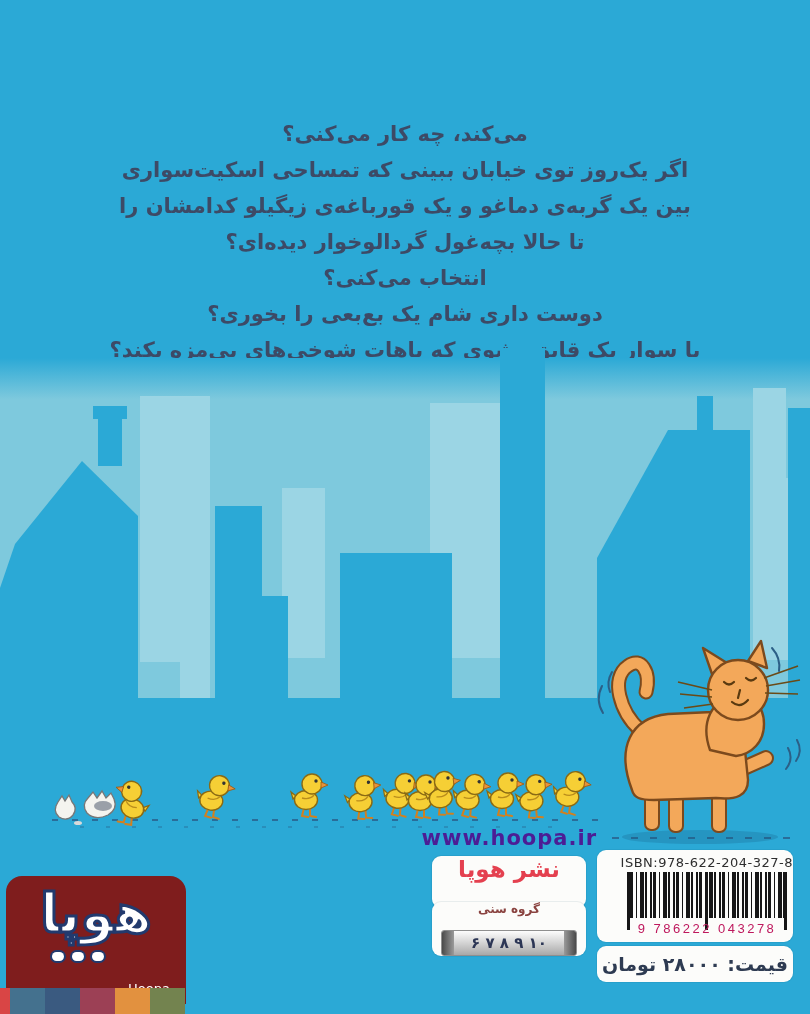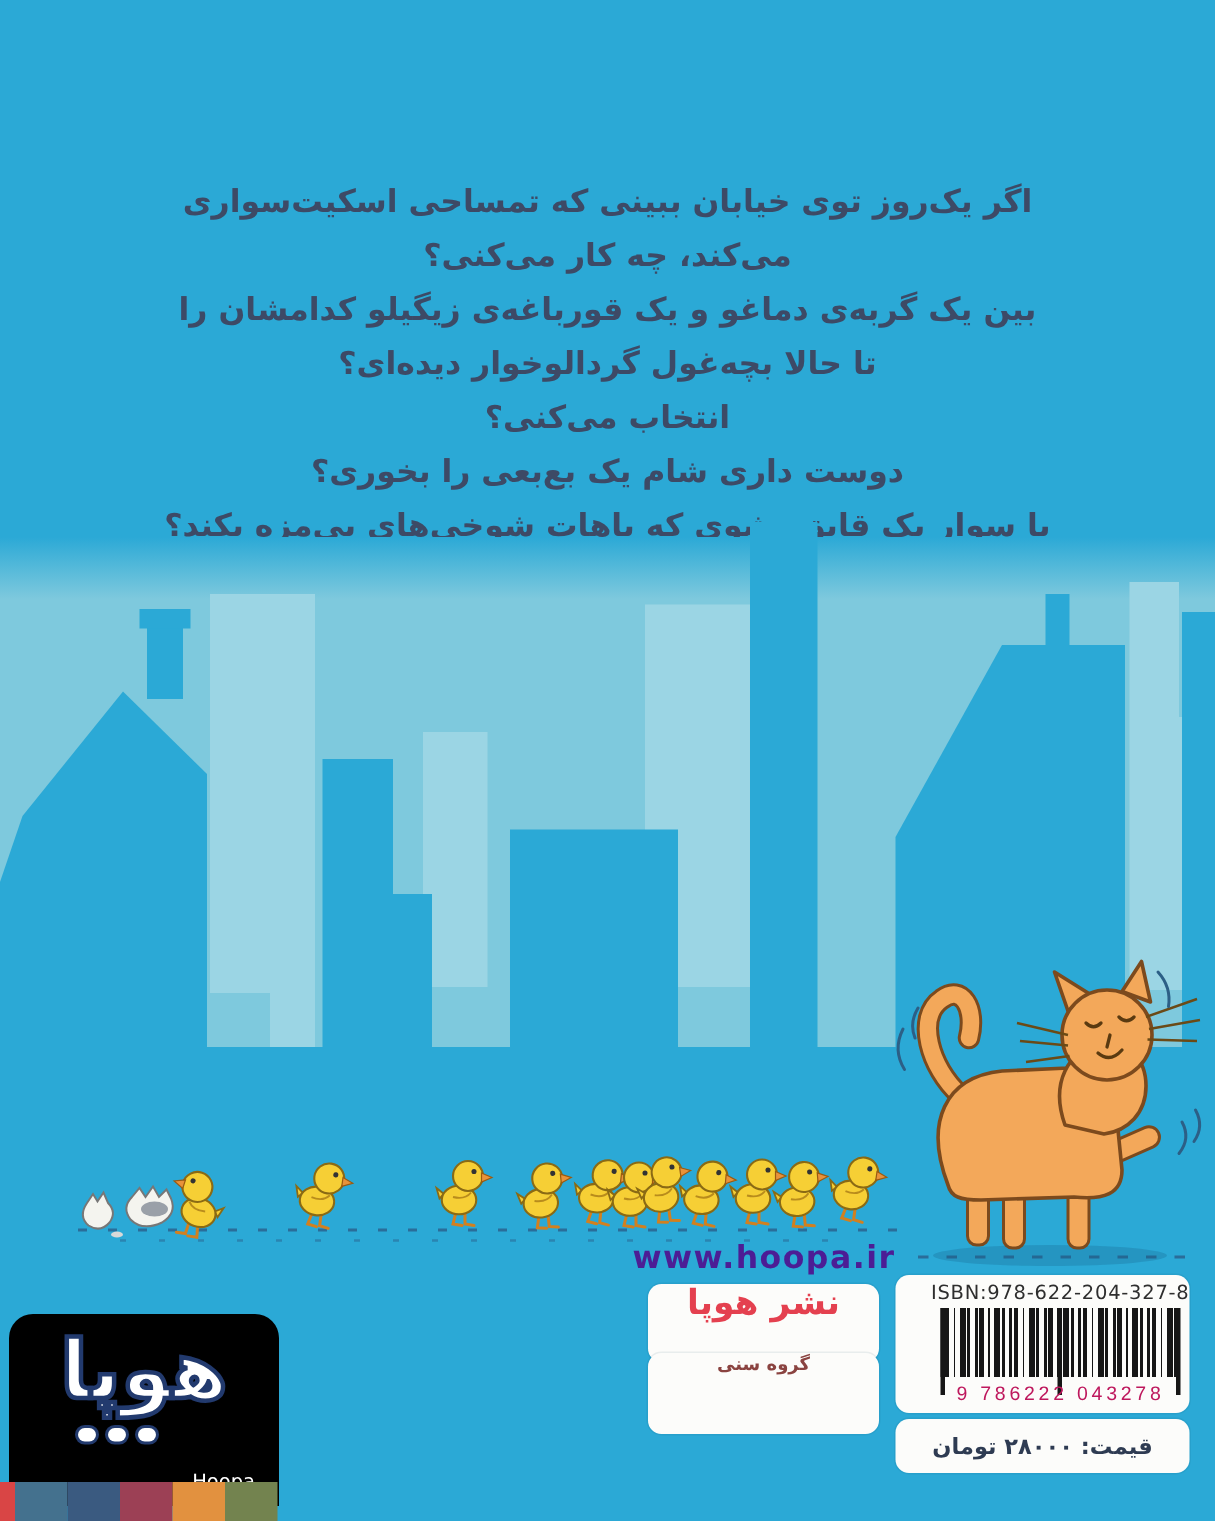--- a/index.html
+++ b/index.html
@@ -53,25 +53,25 @@
       #161616 9px 10px,#fcfcfa 10px 13px,#161616 13px 17px,#fcfcfa 17px 18px,
       #161616 18px 20px,#fcfcfa 20px 23px);
   }
   .guard{position:absolute;top:0;width:3px;height:58px;background:#161616;}
   .g1{left:6px;} .g2{left:84px;} .g3{left:163px;}
   .bar-digits{
     position:absolute;left:0;bottom:0;width:100%;text-align:center;
     font-family:Liberation Sans, sans-serif;font-size:13px;color:#be185d;letter-spacing:2.5px;
   }
   .price-box{left:597px;top:946px;width:196px;height:36px;display:flex;align-items:center;justify-content:center;}
-  .price-box .txt{color:#2e3b52;font-weight:bold;font-size:15px;direction:rtl;}
+  .price-box .txt{color:#2e3b52;font-weight:bold;font-size:19px;direction:rtl;}
   
   .logo-box{
     position:absolute;left:6px;top:876px;width:180px;height:128px;
-    background:#000000;border-radius:16px 16px 0 0;
+    background:#7f1d1d;border-radius:16px 16px 0 0;
   }
   .logo-fa{
     position:absolute;left:0;top:6px;width:100%;text-align:center;
     font-size:54px;font-weight:bold;color:#fff;direction:rtl;
     -webkit-text-stroke:3px #223a6e;
     text-shadow:0 0 2px #223a6e;
   }
   .logo-dots{position:absolute;left:46px;top:76px;display:flex;gap:8px;}
   .logo-dots span{width:12px;height:9px;border-radius:5px;background:#fff;box-shadow:0 0 0 2px #223a6e;}
   .logo-en{position:absolute;right:16px;bottom:8px;color:#fff;font-size:13px;}
@@ -84,22 +84,22 @@
   .sq3{width:35px;background:#9c4055;}
   .sq4{width:35px;background:#e2913f;}
   .sq5{width:35px;background:#73834f;}
 </style>
 </head>
 <body>
 
 <div class="page">
 
   <div class="blurb blurb-1">
+    <div>می‌کند، چه کار می‌کنی؟</div>
     <div>اگر یک‌روز توی خیابان ببینی که تمساحی اسکیت‌سواری</div>
-    <div>می‌کند، چه کار می‌کنی؟</div>
     <div>بین یک گربه‌ی دماغو و یک قورباغه‌ی زیگیلو کدامشان را</div>
     <div>تا حالا بچه‌غول گردالوخوار دیده‌ای؟</div>
     <div>انتخاب می‌کنی؟</div>
     <div>دوست داری شام یک بع‌بعی را بخوری؟</div>
     <div>یا سوار یک قایق بشوی که باهات شوخی‌های بی‌مزه بکند؟</div>
   </div>
 
   <div class="blurb blurb-2">
     <div>توی این کتاب یک‌عالمه داستان بامزه و خیال‌انگیز و</div>
     <div>عجیب‌وغریب می‌خوانی.</div>
@@ -252,20 +252,21 @@
   </svg>
 
   <div class="watermark">www.hoopa.ir</div>
 
   <div class="whitebox nashr-box">
     <span class="txt">نشر هوپا</span>
   </div>
 
   <div class="whitebox age-box">
     <div class="age-label">گروه سنی</div>
+    <div class="age-dial">۶ ۷ ۸ ۹ ۱۰</div>
   </div>
 
   <div class="whitebox barcode-box">
     <div class="isbn-label">ISBN:978-622-204-327-8</div>
     <div class="bars-wrap">
       <div class="bars"></div>
       <div class="guard g1"></div>
       <div class="guard g2"></div>
       <div class="guard g3"></div>
       <div class="bar-digits">9 786222 043278</div>

